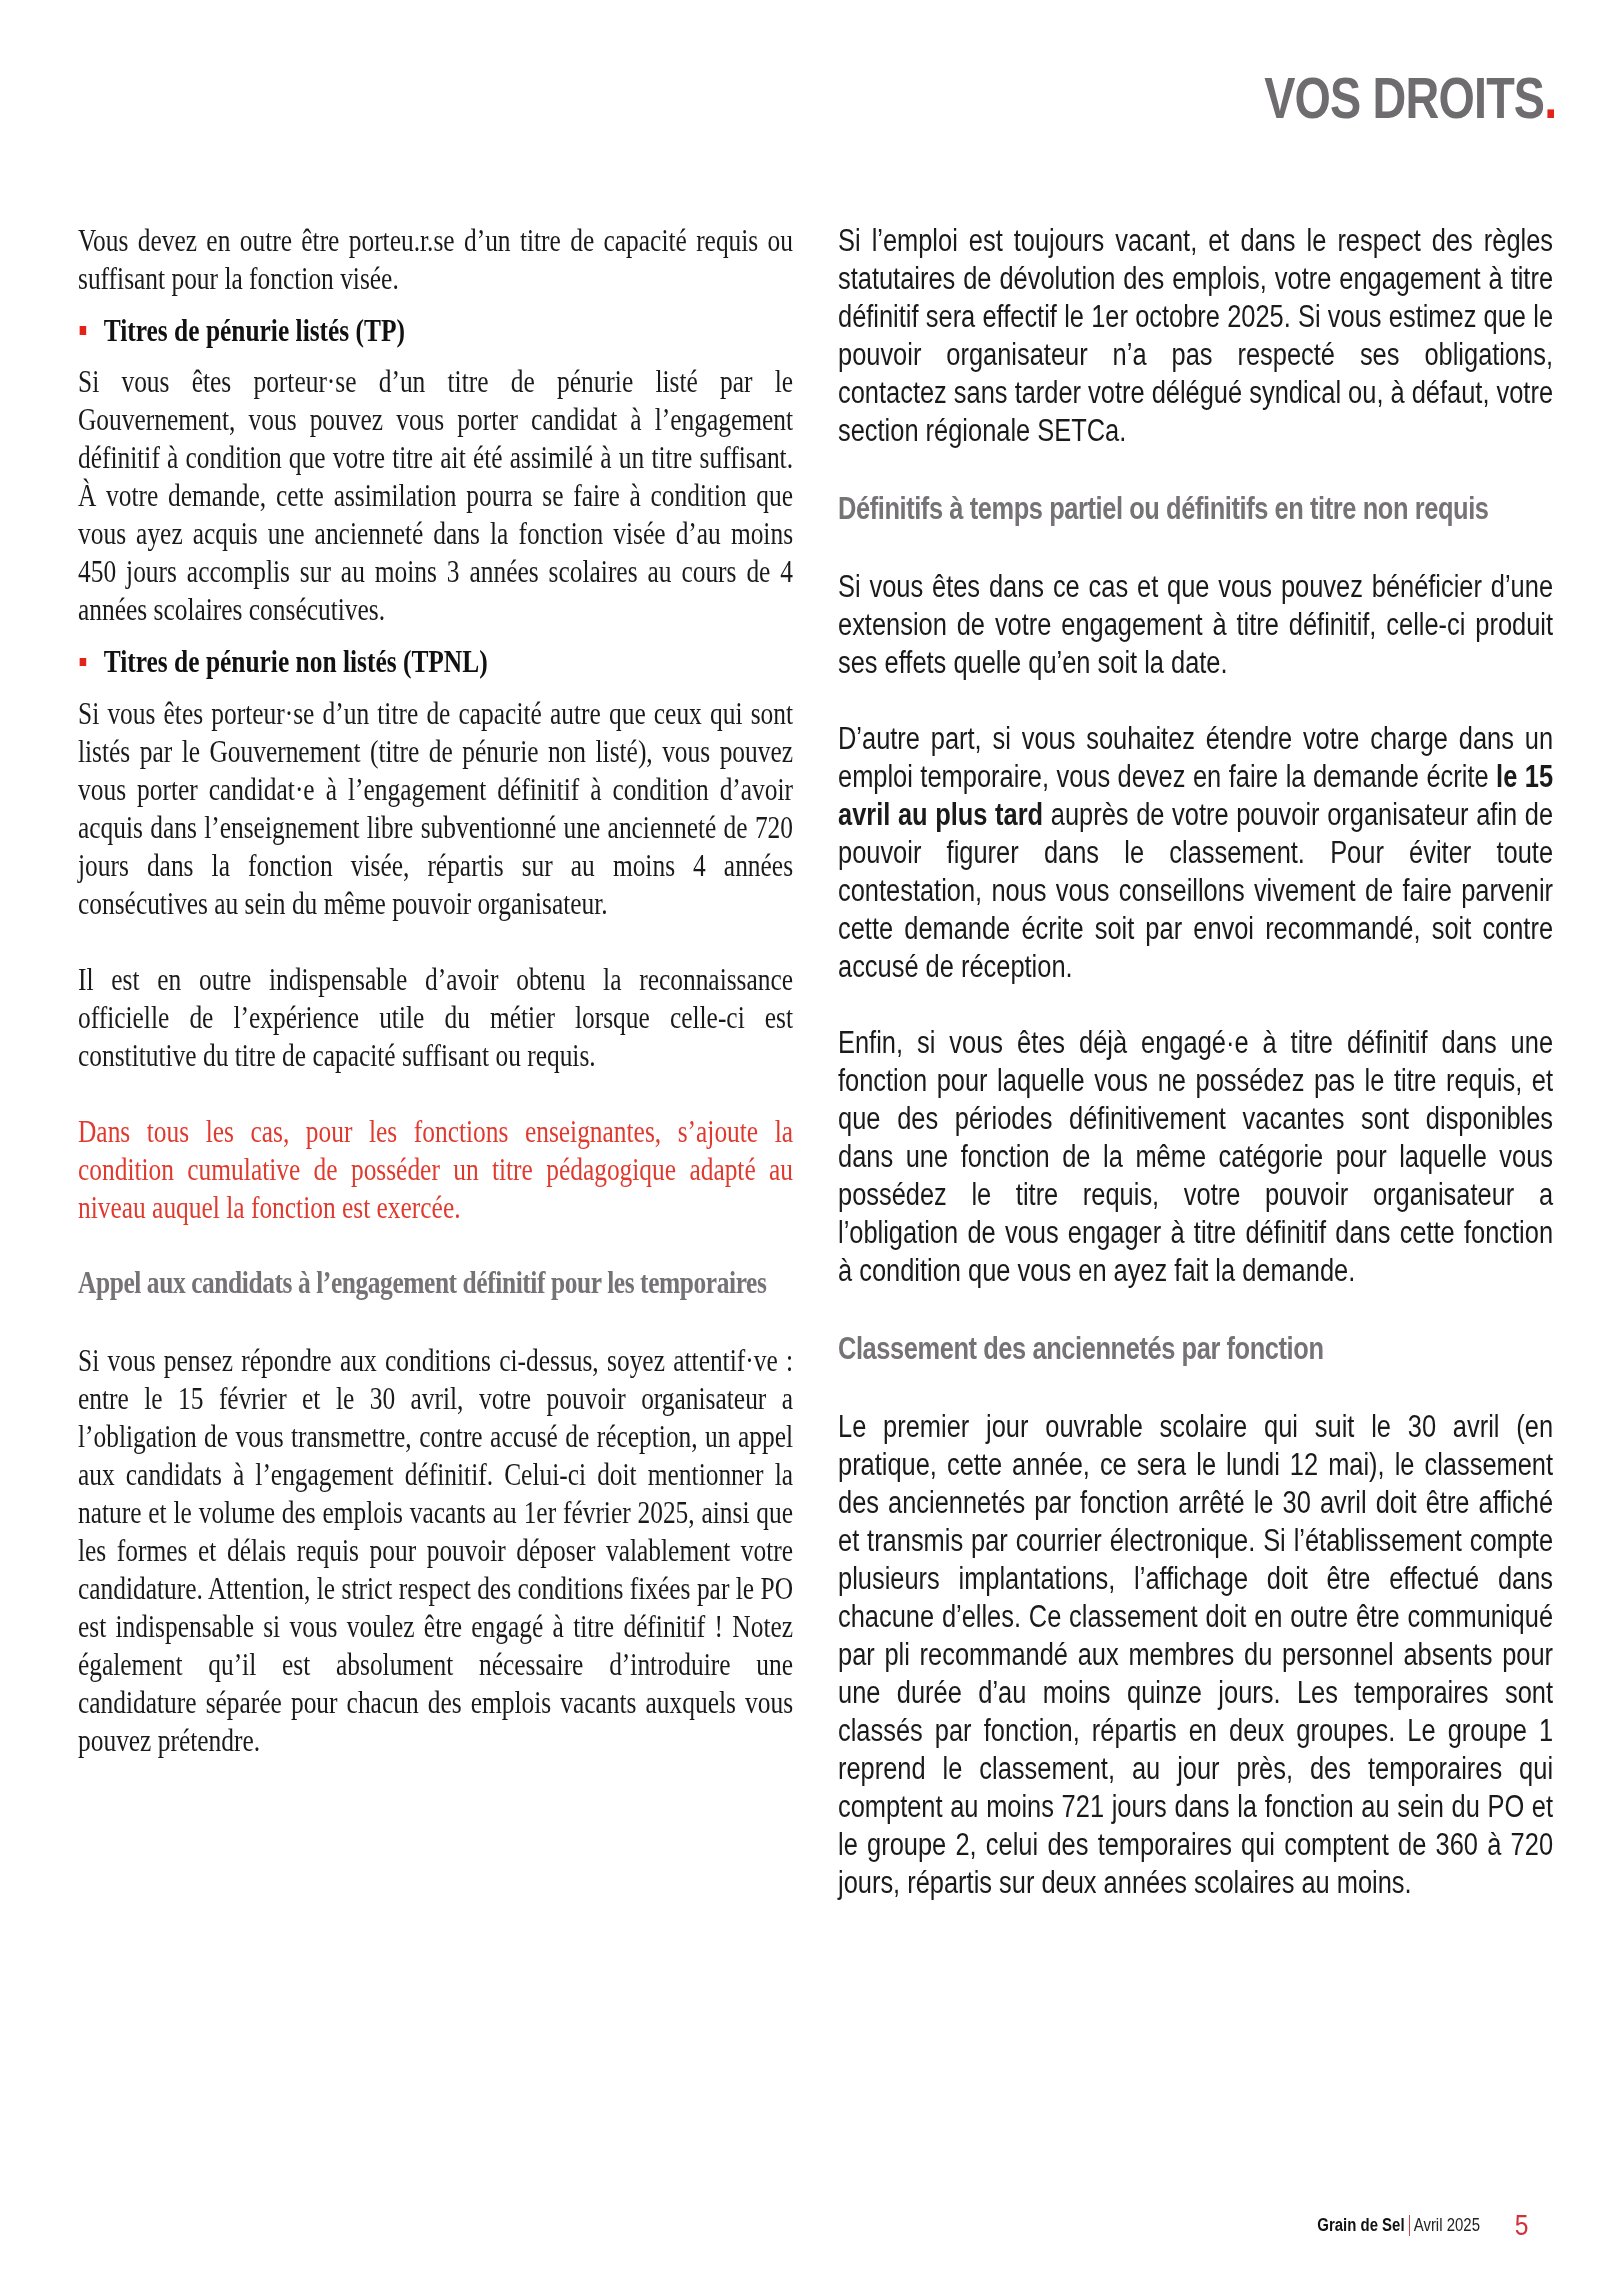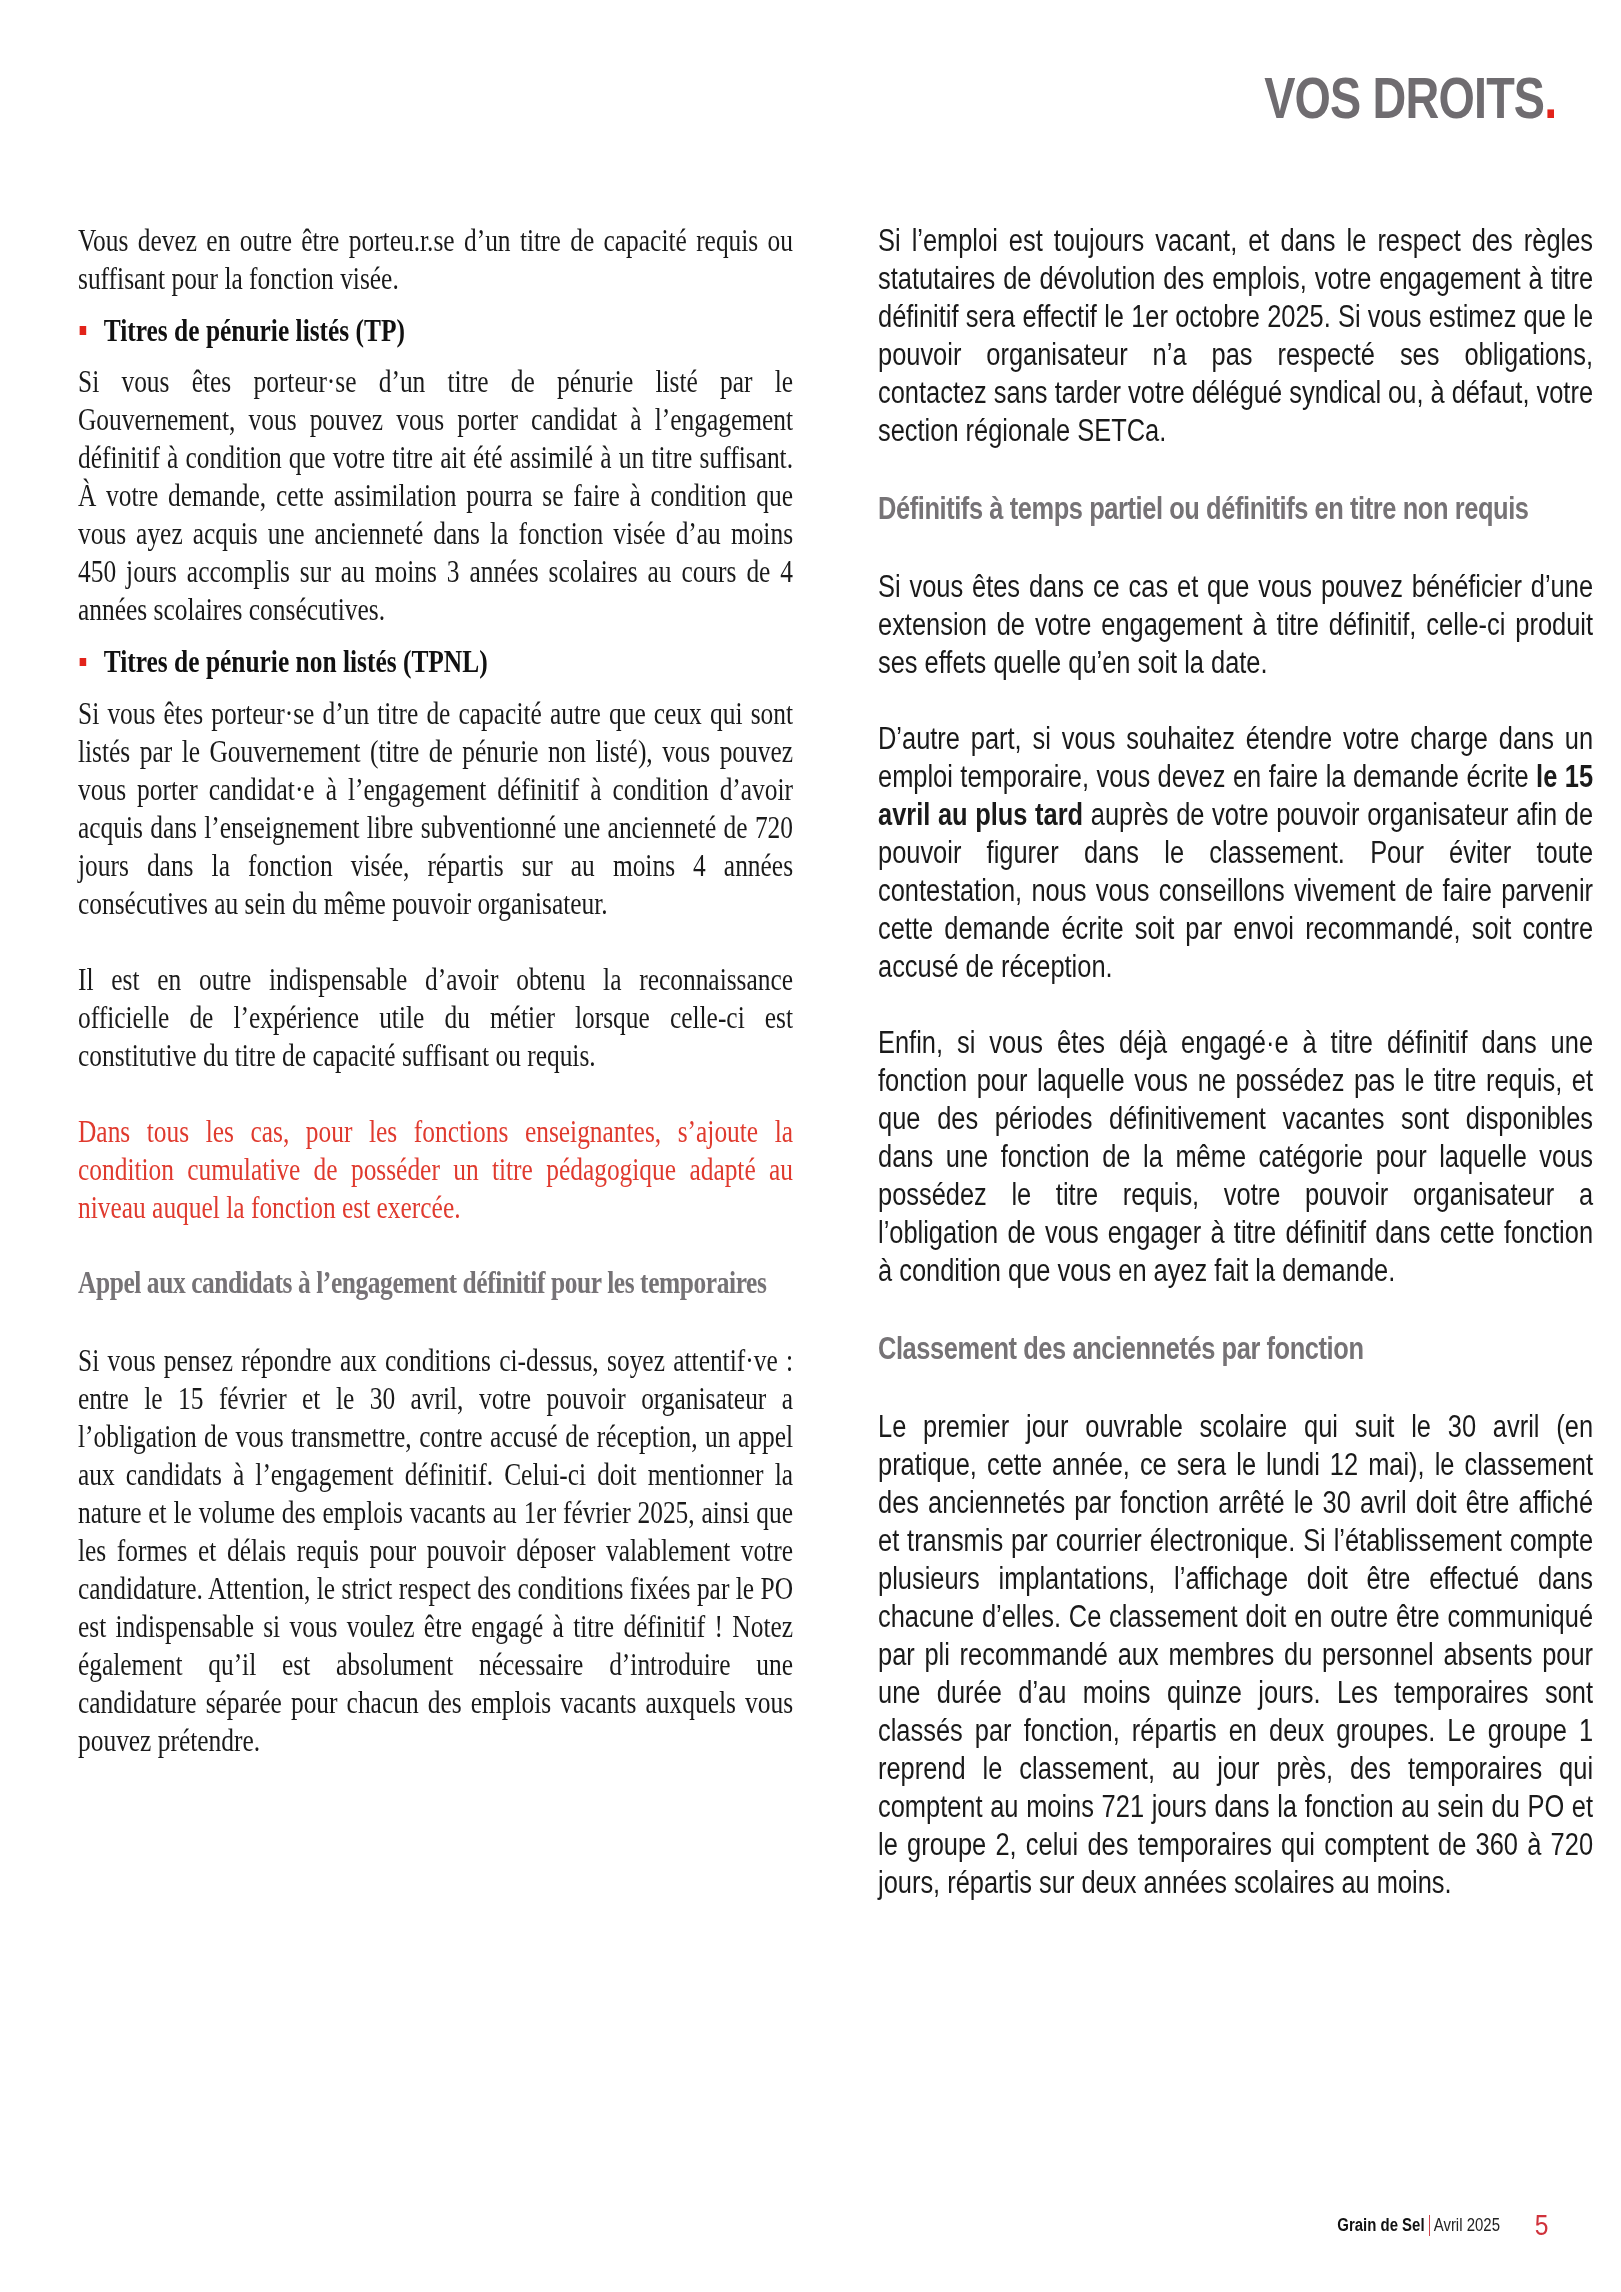--- a/index.html
+++ b/index.html
@@ -4,33 +4,33 @@
 <style>
   html, body { margin: 0; padding: 0; background: #ffffff; }
   body { width: 1621px; height: 2293px; position: relative; overflow: hidden;
          font-family: "Liberation Sans", sans-serif; color: #1a1a1a; }
   .header-title { position: absolute; top: 65px; right: 65px; font-family: "Liberation Sans", sans-serif;
          font-weight: 700; font-size: 57px; color: #6f6c70; letter-spacing: -1px;
          transform: scaleX(0.82); transform-origin: right center; }
   .header-title .dot { color: #e2231a; }
   .col { position: absolute; top: 222px; width: 716px; }
   .col-left { left: 78px; font-family: Liberation Serif, serif; }
-  .col-right { left: 838px; margin-left: 40px; }
+  .col-right { left: 838px; }
   .col-inner { width: 872px; transform: scaleX(0.82); transform-origin: left top; }
   p, h3, .bullet { margin: 0; }
   .body { font-size: 31px; line-height: 38px; text-align: justify; color: #1a1a1a; }
   .red { color: #e03a2e; }
   .bullet { font-size: 31px; line-height: 38px; font-weight: 700; color: #111; display: flex; align-items: center; }
   .bullet .sq { width: 7.8px; height: 8.8px; background: #e2231a; display: inline-block; margin-right: 21.6px; margin-left: 2px; }
   h3 { font-size: 31px; line-height: 36px; font-weight: 700; color: #767376; letter-spacing: -0.5px; }
   .gap-s { height: 13.7px; }
   .gap-m { height: 38px; }
   .gap-l { height: 41px; }
   b { font-weight: 700; }
-  .footer { position: absolute; top: 2209px; right: 72px; display: flex; align-items: center; }
+  .footer { position: absolute; top: 2209px; right: 92px; display: flex; align-items: center; }
   .footer-inner { display: flex; align-items: center; transform: scaleX(0.85); transform-origin: right center; }
   .pub { font-weight: 700; font-size: 17.6px; color: #111; }
   .sep { width: 1px; height: 21.6px; background: #c8202a; margin: 0 4.9px; }
   .date { font-size: 17.6px; color: #222; }
   .page-num { font-size: 29px; color: #d0323b; margin-left: 41px; }
 </style>
 </head>
 <body>
 
 <div class="header-title">

